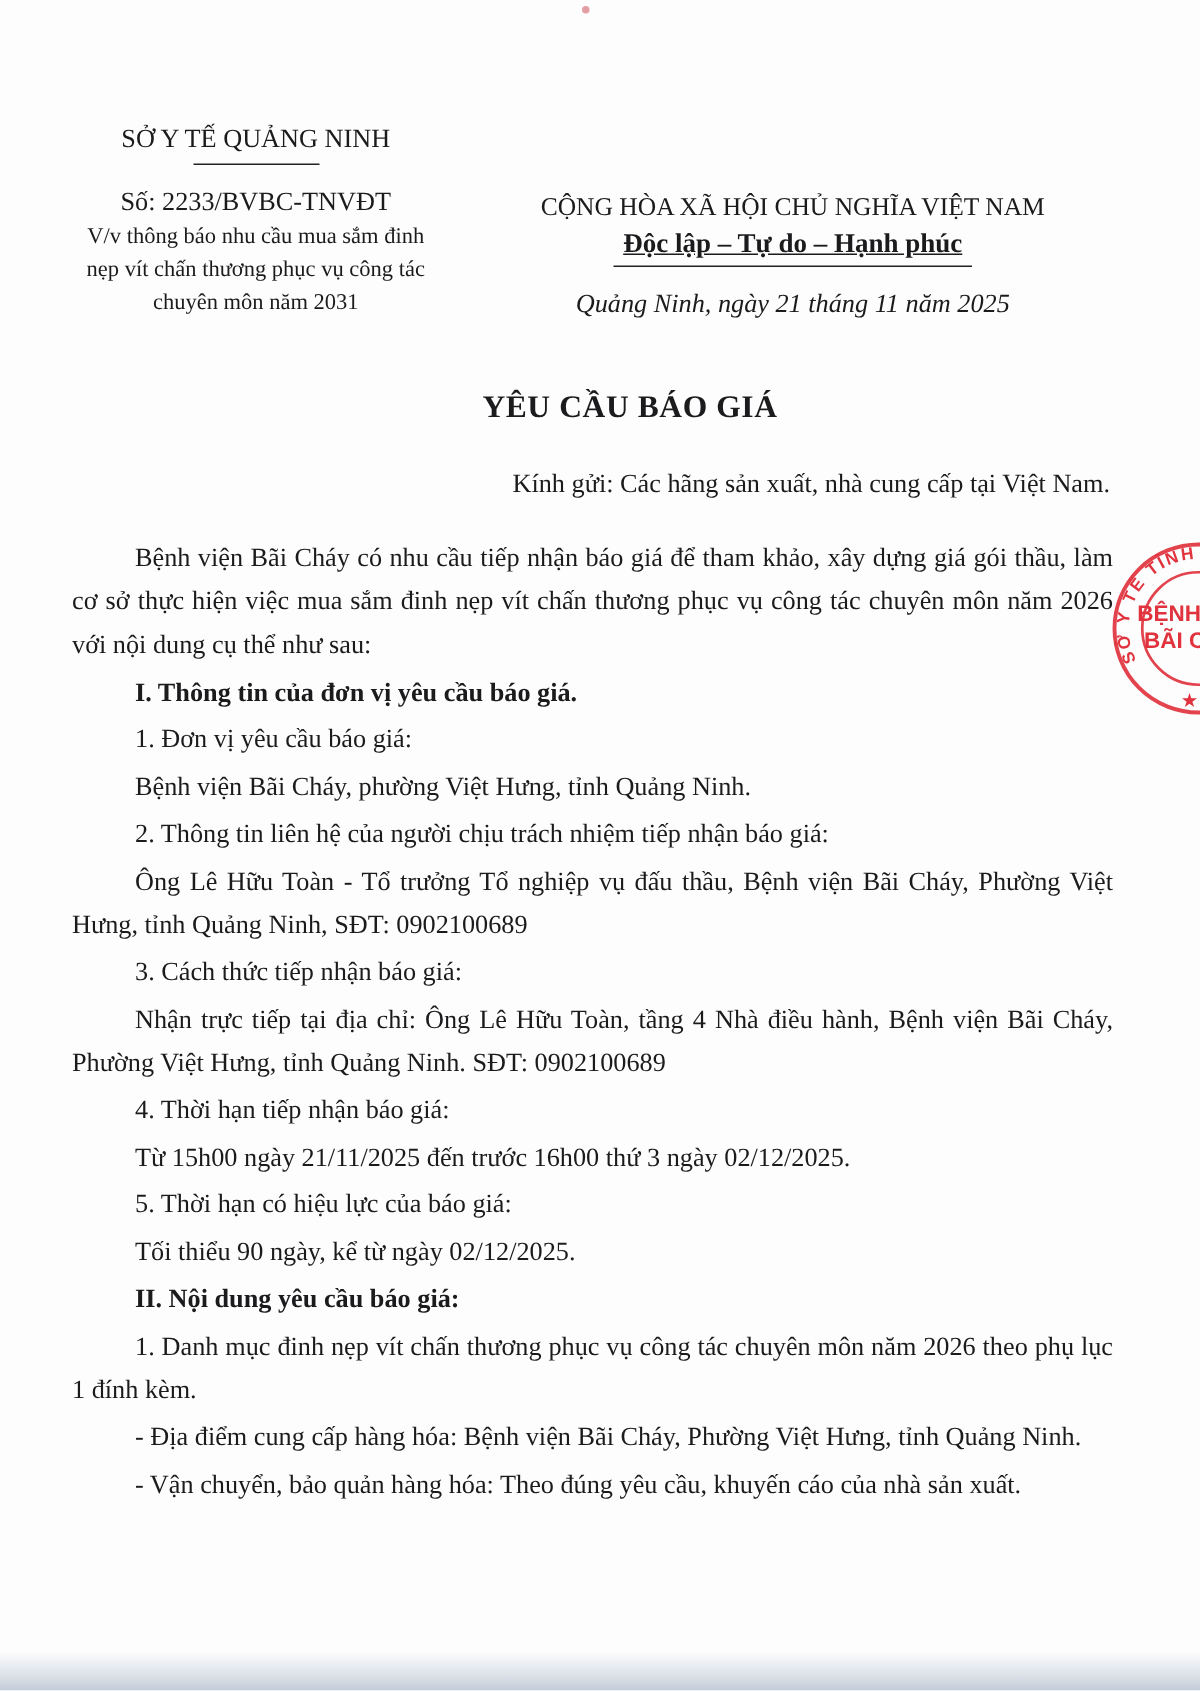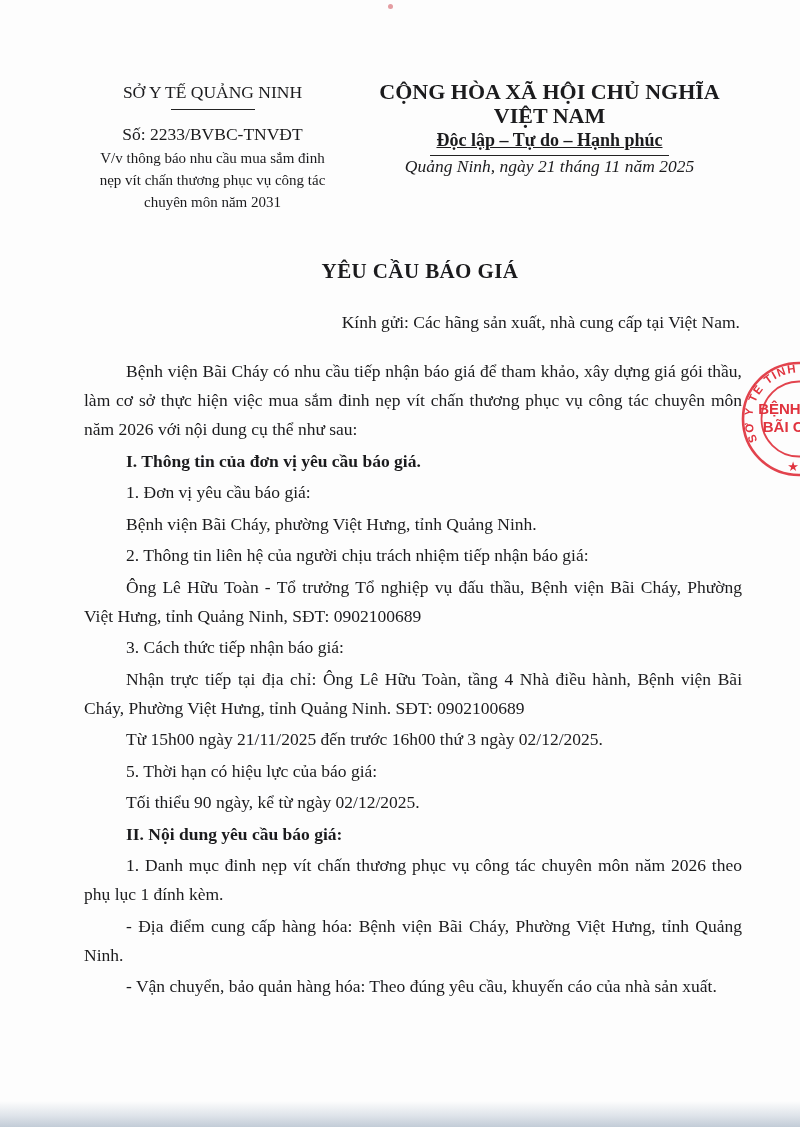--- a/index.html
+++ b/index.html
@@ -21,22 +21,23 @@
     position: absolute;
     left: 388px; top: 4px;
     width: 5px; height: 5px;
     border-radius: 50%;
     background: #d8737a;
     opacity: .7;
   }
   
   .doc-header {
     display: flex;
-    padding: 80px 55px 0 85px;
+    padding: 80px 55px 0 43px;
     box-sizing: border-box;
+    align-items: flex-end;
   }
   .header-left {
     width: 255px;
     text-align: center;
     flex: none;
   }
   .agency { font-size: 17.5px; line-height: 24px; }
   .unit   { font-size: 18px; font-weight: bold; line-height: 24px; }
   .rule-short {
     width: 84px; height: 0;
@@ -48,50 +49,50 @@
     font-size: 15px;
     line-height: 22px;
     margin: 1px auto 0 auto;
     width: 236px;
   }
   .header-right {
     flex: 1;
     text-align: center;
     padding-left: 14px;
   }
-  .country { font-size: 22px; font-weight: bold; line-height: 24px; }
+  .country { font-size: 17px; font-weight: normal; line-height: 24px; }
   .motto {
     display: inline-block;
     font-size: 18px; font-weight: bold;
     line-height: 24px;
     padding: 0 6px 3px 6px;
     border-bottom: 1.7px solid #222;
     text-decoration: underline;
   }
   .place-date {
     font-size: 17.5px;
     font-style: italic;
-    margin-top: 0;
+    margin-top: 14px;
   }
   
   .title {
     margin: 46px 60px 0 100px;
     text-align: center;
     font-size: 21px;
     font-weight: bold;
     letter-spacing: .4px;
   }
   .salutation {
     margin: 28px 60px 0 100px;
     text-align: right;
     font-size: 17.5px;
   }
   
   .doc-body {
-    margin: 24px 58px 0 84px;
+    margin: 24px 58px 0 48px;
   }
   .para {
     margin: 0 0 2.5px 0;
     font-size: 17.5px;
     line-height: 29px;
     text-align: justify;
     text-indent: 42px;
   }
   .para.bold { font-weight: bold; }
   
@@ -139,20 +140,21 @@
 
   <div class="doc-body">
       <p class="para">Bệnh viện Bãi Cháy có nhu cầu tiếp nhận báo giá để tham khảo, xây dựng giá gói thầu, làm cơ sở thực hiện việc mua sắm đinh nẹp vít chấn thương phục vụ công tác chuyên môn năm 2026 với nội dung cụ thể như sau:</p>
       <p class="para bold">I. Thông tin của đơn vị yêu cầu báo giá.</p>
       <p class="para">1. Đơn vị yêu cầu báo giá:</p>
       <p class="para">Bệnh viện Bãi Cháy, phường Việt Hưng, tỉnh Quảng Ninh.</p>
       <p class="para">2. Thông tin liên hệ của người chịu trách nhiệm tiếp nhận báo giá:</p>
       <p class="para">Ông Lê Hữu Toàn - Tổ trưởng Tổ nghiệp vụ đấu thầu, Bệnh viện Bãi Cháy, Phường Việt Hưng, tỉnh Quảng Ninh, SĐT: 0902100689</p>
       <p class="para">3. Cách thức tiếp nhận báo giá:</p>
       <p class="para">Nhận trực tiếp tại địa chỉ: Ông Lê Hữu Toàn, tầng 4 Nhà điều hành, Bệnh viện Bãi Cháy, Phường Việt Hưng, tỉnh Quảng Ninh. SĐT: 0902100689</p>
+      <p class="para">4. Thời hạn tiếp nhận báo giá:</p>
       <p class="para">Từ 15h00 ngày 21/11/2025 đến trước 16h00 thứ 3 ngày 02/12/2025.</p>
       <p class="para">5. Thời hạn có hiệu lực của báo giá:</p>
       <p class="para">Tối thiểu 90 ngày, kể từ ngày 02/12/2025.</p>
       <p class="para bold">II. Nội dung yêu cầu báo giá:</p>
       <p class="para">1. Danh mục đinh nẹp vít chấn thương phục vụ công tác chuyên môn năm 2026 theo phụ lục 1 đính kèm.</p>
       <p class="para">- Địa điểm cung cấp hàng hóa: Bệnh viện Bãi Cháy, Phường Việt Hưng, tỉnh Quảng Ninh.</p>
       <p class="para">- Vận chuyển, bảo quản hàng hóa: Theo đúng yêu cầu, khuyến cáo của nhà sản xuất.</p>
     </div>
 
   <div class="stamp">

